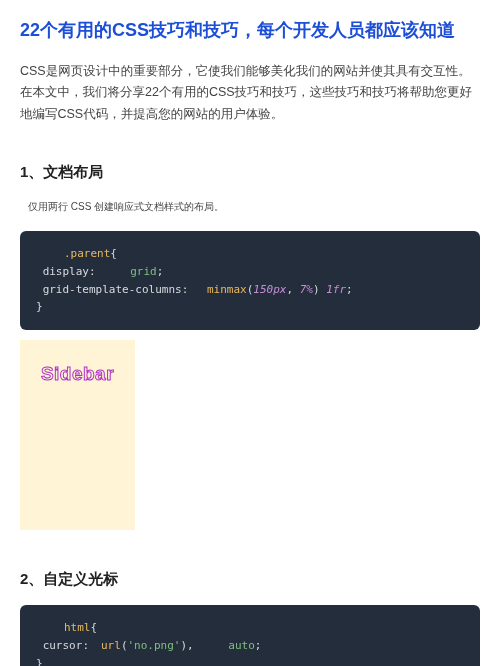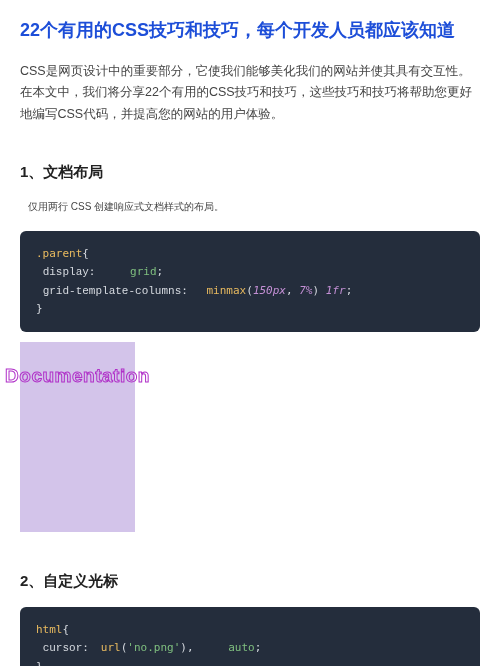--- a/index.html
+++ b/index.html
@@ -41,22 +41,22 @@
     border-radius: 6px;
     padding: 14px 16px;
     font-family: Consolas, Monaco, monospace;
     font-size: 11px;
     line-height: 1.6;
     color: #d6dae0;
     white-space: pre;
     margin: 0 0 10px 0;
     overflow: hidden;
   }
-  .tok-sel  { color: #e8ba5f; }
-  .tok-prop { color: #d6dae0; font-family: Liberation Mono, monospace; }
+  .tok-sel  { color: #e8ba5f; margin-left: 28px; }
+  .tok-prop { color: #d6dae0; }
   .tok-val  { color: #7fbf7f; margin-left: 28px; }
   .tok-punc { color: #d6dae0; }
   .tok-fn   { color: #e8ba5f; margin-left: 12px; }
   .tok-num  { color: #c38fd4; font-style: italic; }
   .tok-str  { color: #7fbf7f; margin-top: 24px; }
 
   .demo-layout {
     display: grid;
     grid-template-columns: minmax(100px, 25%) 1fr;
     height: 190px;
@@ -98,22 +98,22 @@
 <h2 class="section">1、文档布局</h2>
 
 <p class="desc">仅用两行 CSS 创建响应式文档样式的布局。</p>
 
 <div class="code-block"><span class="tok-sel">.parent</span><span class="tok-punc">{</span>
  <span class="tok-prop">display</span><span class="tok-punc">: </span><span class="tok-val">grid</span><span class="tok-punc">;</span>
  <span class="tok-prop">grid-template-columns</span><span class="tok-punc">: </span><span class="tok-fn">minmax</span><span class="tok-punc">(</span><span class="tok-num">150px</span><span class="tok-punc">, </span><span class="tok-num">7%</span><span class="tok-punc">) </span><span class="tok-num">1fr</span><span class="tok-punc">;</span>
 <span class="tok-punc">}</span></div>
 
 <div class="demo-layout">
-  <div class="demo-main">
-    <span class="outlined-text">Documentation</span>
+  <div class="demo-sidebar">
+    <span class="outlined-text">Sidebar</span>
   </div>
 </div>
 
 <h2 class="section">2、自定义光标</h2>
 
 <div class="code-block"><span class="tok-sel">html</span><span class="tok-punc">{</span>
  <span class="tok-prop">cursor</span><span class="tok-punc">:</span><span class="tok-fn">url</span><span class="tok-punc">(</span><span class="tok-str">'no.png'</span><span class="tok-punc">), </span><span class="tok-val">auto</span><span class="tok-punc">;</span>
 <span class="tok-punc">}</span></div>
 
 </body></html>

